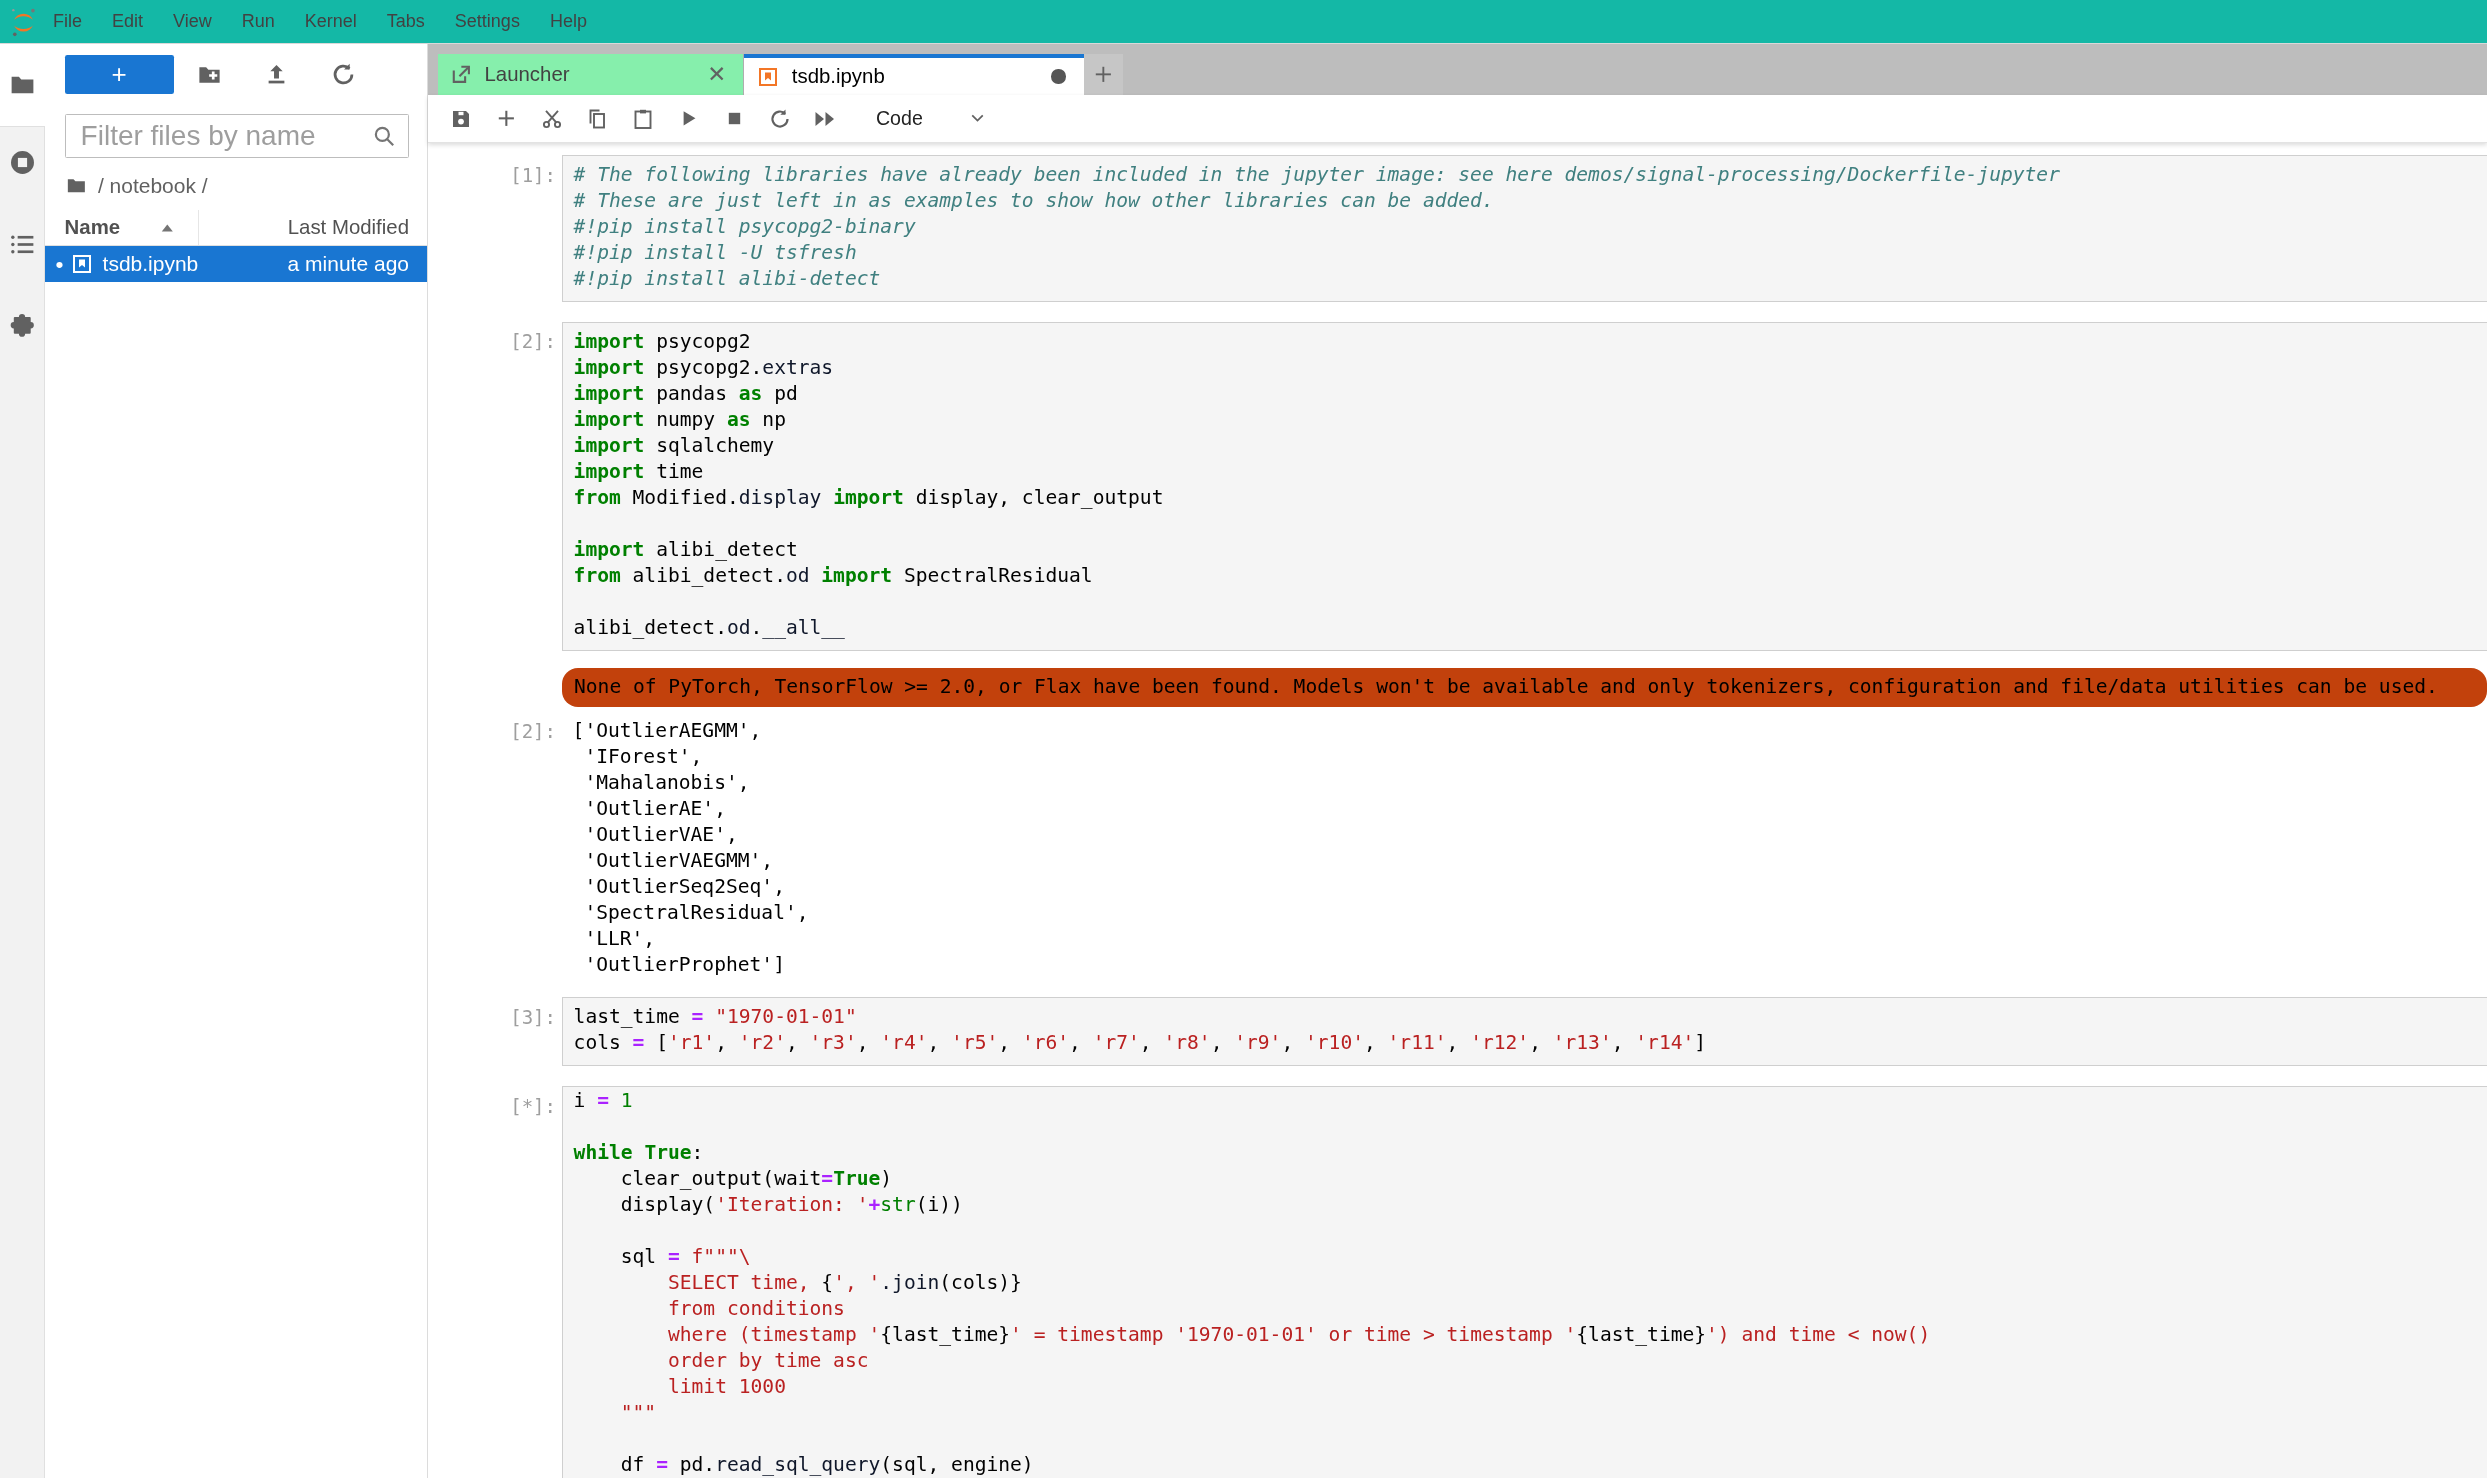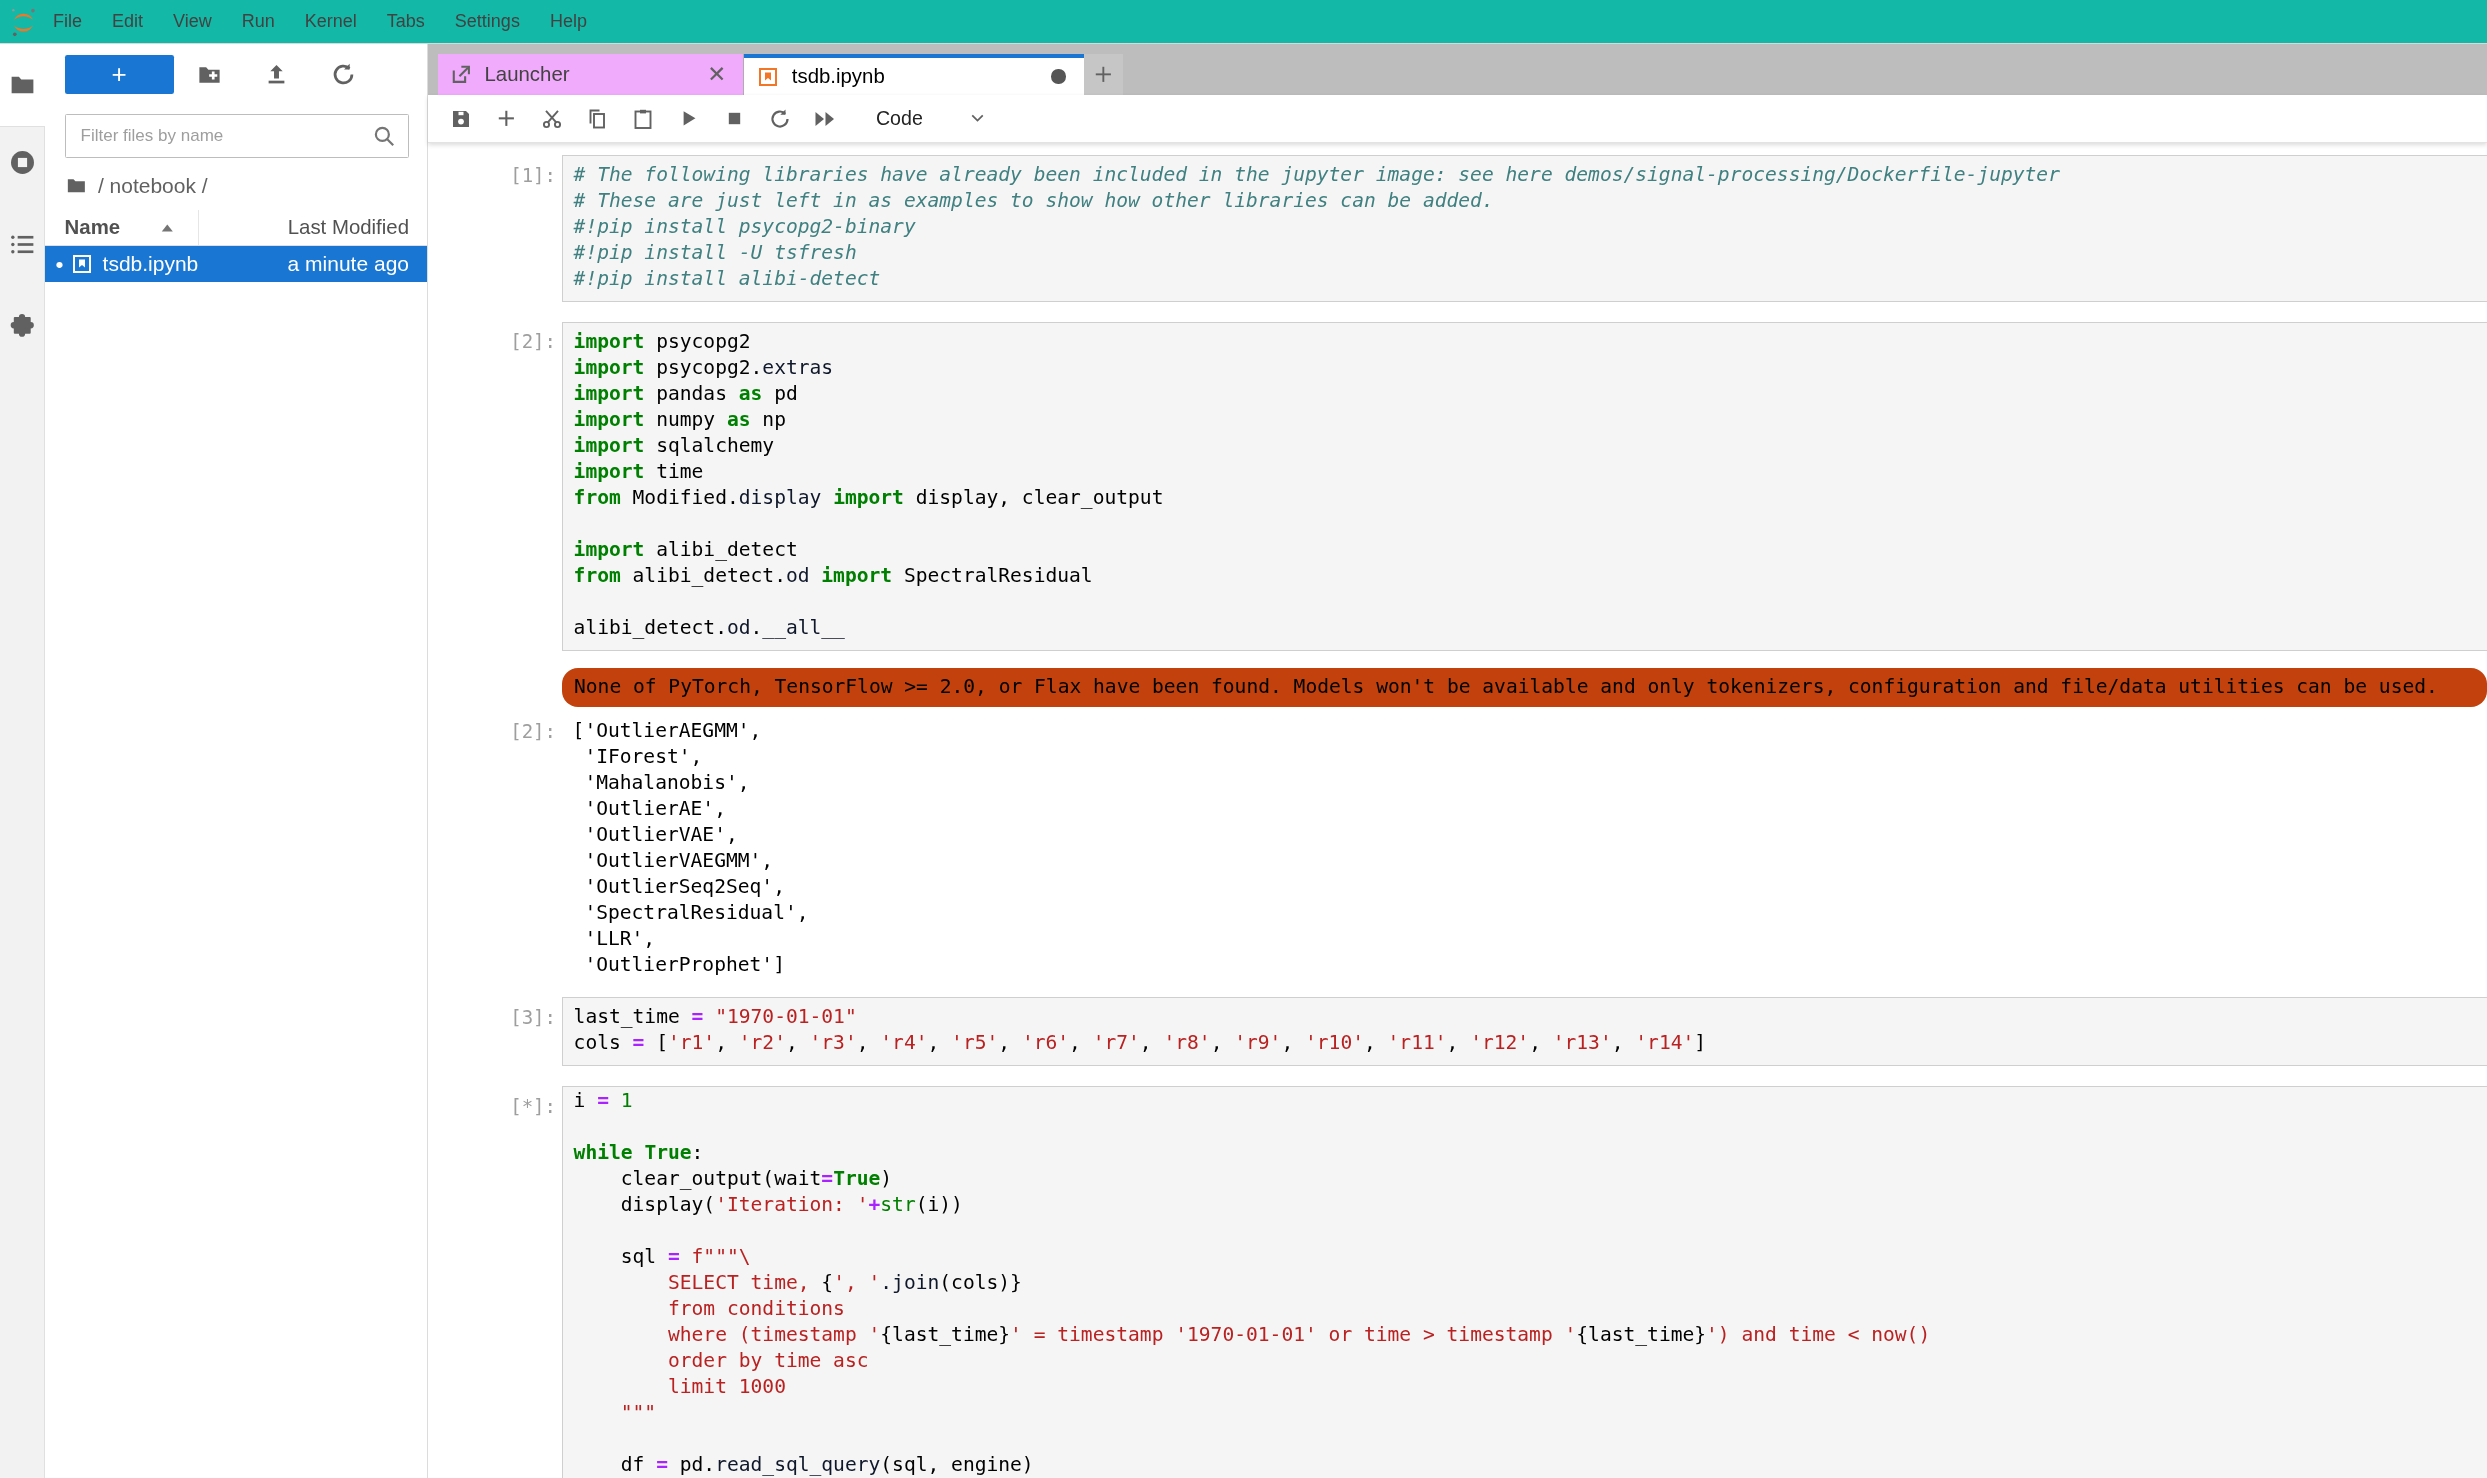--- a/index.html
+++ b/index.html
@@ -23,21 +23,21 @@
 
   
   #filepanel { width:383px; flex:0 0 383px; background:#fff; border-right:0.8px solid #dcdcdc;
     display:flex; flex-direction:column; }
   #fb-toolbar { margin-top:11.3px; padding:0 19.6px; height:39px; display:flex; align-items:center; }
   #new-launcher-btn { width:109px; height:39px; background:#1976d2; border:none; border-radius:2.3px;
     color:#fff; font-size:26px; line-height:22.7px; cursor:pointer; }
   .fb-tool { width:32px; height:32px; display:flex; align-items:center; justify-content:center; }
   #fb-search-wrap { margin:19.6px 19.6px 0 19.6px; position:relative; }
   #fb-search { width:344px; height:44px; border:1.5px solid #bdbdbd; border-radius:1.5px;
-    font-size:17px; color:#616161; padding:0 45px 0 15px; outline:none;
+    font-size:28px; color:#616161; padding:0 45px 0 15px; outline:none;
     font-family:"Liberation Sans", sans-serif; }
   #fb-search::placeholder { color:#9e9e9e; }
   #fb-search-icon { position:absolute; right:10.6px; top:9px; }
   #fb-breadcrumb { margin:16.6px 0 0 19.6px; height:22.7px; display:flex; align-items:center;
     font-size:21px; color:#616161; }
   #fb-breadcrumb svg { margin-right:10.6px; }
   #fb-header { margin-top:13.6px; height:35px; display:flex; align-items:center;
     border-bottom:0.8px solid #e0e0e0; font-size:20.4px; color:#515151; }
   #fb-col-name { flex:0 0 153px; padding-left:19.6px; font-weight:bold; display:flex; align-items:center; }
   #fb-col-name svg { margin-left:39px; }
@@ -47,21 +47,21 @@
     font-size:21px; cursor:pointer; }
   .fb-row .open-dot { margin-left:10.6px; font-size:22.7px; line-height:36px; }
   .fb-row svg { margin-left:6px; }
   .fb-row .fname { margin-left:9px; flex:1; }
   .fb-row .fmod { padding-right:18px; }
 
   
   #main { flex:1; display:flex; flex-direction:column; min-width:0; }
   #tabbar { height:51px; background:#bdbdbd; display:flex; align-items:flex-end; }
   .tab { height:41px; display:flex; align-items:center; font-size:20.4px; color:#424242; cursor:pointer; }
-  #tab-launcher { margin-left:9.8px; width:306px; background:#f0abfc; border-right:0.8px solid #aeaeae; padding:12px 12px; }
+  #tab-launcher { margin-left:9.8px; width:306px; background:#86efac; border-right:0.8px solid #aeaeae; padding:12px 12px; }
   #tab-launcher .tab-label { margin-left:12px; }
   .tab-spacer { flex:1; }
   .tab-close { font-size:22.7px; color:#616161; padding:0 4.5px; }
   #tab-notebook { width:340px; background:#fff; border-top:4.5px solid #1976d2; padding:0 12px; color:#000; }
   #tab-notebook .tab-label { margin-left:12px; }
   .dirty-dot { width:14.4px; height:14.4px; border-radius:50%; background:#565656; margin-right:6px; }
   #new-tab-btn { width:39px; height:41px; background:#c6c6c6; display:flex; align-items:center;
     justify-content:center; cursor:pointer; }
 
   #nbtoolbar { height:48px; background:#fff; border-bottom:0.8px solid #e3e3e3;

